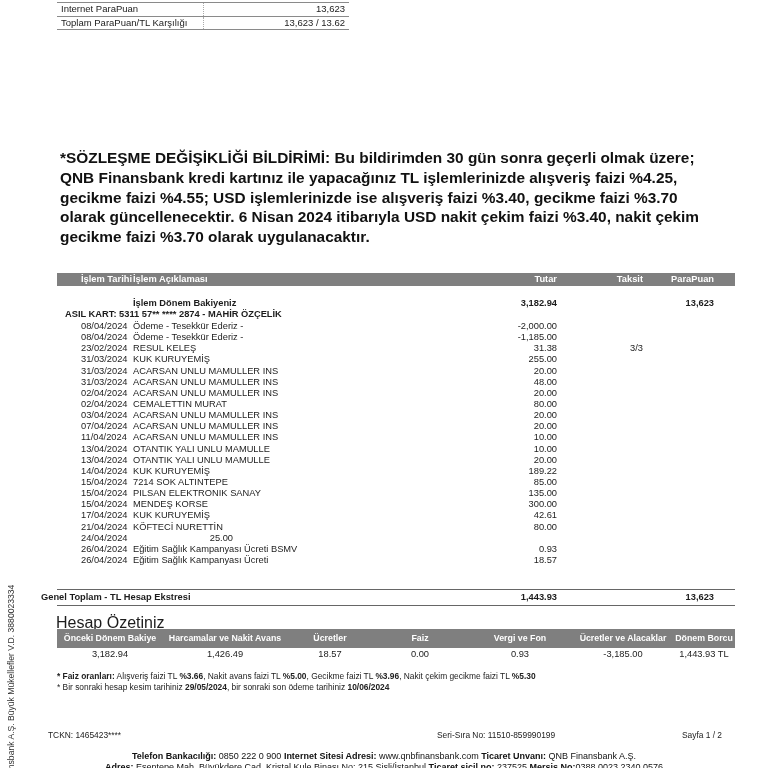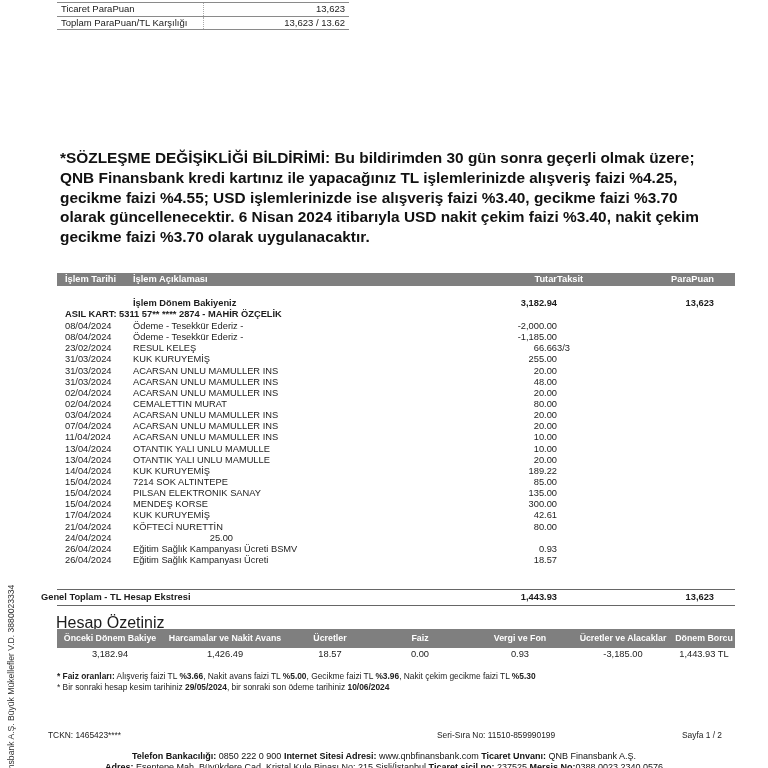--- a/index.html
+++ b/index.html
@@ -12,24 +12,24 @@
   .pp-label{flex:1;padding-left:4px;}
   .pp-value{width:146px;text-align:right;padding-right:4px;border-left:1px dotted #aaa;box-sizing:border-box;}
 
   
   #notice{position:absolute;left:60px;top:148px;width:652px;font-size:15.4px;line-height:19.8px;font-weight:bold;color:#111;}
 
   
   #tx{position:absolute;left:57px;top:273px;width:678px;}
   .tx-header{display:flex;background:#7f7f7f;color:#fff;font-weight:bold;font-size:9.3px;height:13px;line-height:13px;}
   .trow{display:flex;height:11.15px;line-height:11.15px;font-size:9.3px;white-space:nowrap;}
-  .c-date{width:76px;padding-left:8px;box-sizing:border-box;}
+  .c-date{width:76px;padding-left:24px;box-sizing:border-box;}
   .c-desc{width:324px;overflow:hidden;}
   .c-amt{width:100px;text-align:right;}
-  .c-tak{width:86px;text-align:left;}
+  .c-tak{width:86px;text-align:right;}
   .c-pp2{flex:1;text-align:right;padding-right:21px;box-sizing:border-box;}
   .bold{font-weight:bold;}
   #tx-prev{margin-top:11px;height:12px;line-height:12px;}
   #tx-card{font-weight:bold;font-size:9.3px;height:11px;line-height:11px;padding-left:8px;}
   #tx-body{margin-top:1px;}
 
   
   #grand-total{position:absolute;left:57px;top:589px;width:678px;border-top:1px solid #666;border-bottom:1px solid #666;height:15px;}
   #grand-total .trow{height:15px;line-height:15px;font-weight:bold;}
 
@@ -57,21 +57,21 @@
   
   #side-text{position:absolute;left:6px;top:774px;transform:rotate(-90deg);transform-origin:top left;white-space:nowrap;font-size:8.6px;color:#333;}
 </style>
 </head>
 <body>
 
 <div id="page">
 
   <div id="pp-table">
     <div class="pp-row">
-      <div class="pp-label">Ticaret ParaPuan</div>
+      <div class="pp-label">Internet ParaPuan</div>
       <div class="pp-value">13,623</div>
     </div>
     <div class="pp-row">
       <div class="pp-label">Toplam ParaPuan/TL Karşılığı</div>
       <div class="pp-value">13,623 / 13.62</div>
     </div>
   </div>
 
   <div id="notice">*SÖZLEŞME DEĞİŞİKLİĞİ BİLDİRİMİ: Bu bildirimden 30 gün sonra geçerli olmak üzere; QNB Finansbank kredi kartınız ile yapacağınız TL işlemlerinizde alışveriş faizi %4.25, gecikme faizi %4.55; USD işlemlerinizde ise alışveriş faizi %3.40, gecikme faizi %3.70 olarak güncellenecektir. 6 Nisan 2024 itibarıyla USD nakit çekim faizi %3.40, nakit çekim gecikme faizi %3.70 olarak uygulanacaktır.</div>
 
@@ -108,21 +108,21 @@
           <div class="c-date">08/04/2024</div>
           <div class="c-desc">Ödeme - Tesekkür Ederiz -</div>
           <div class="c-amt">-1,185.00</div>
           <div class="c-tak"></div>
           <div class="c-pp2"></div>
         </div>
 
         <div class="trow">
           <div class="c-date">23/02/2024</div>
           <div class="c-desc">RESUL KELEŞ</div>
-          <div class="c-amt">66.66</div>
+          <div class="c-amt">31.38</div>
           <div class="c-tak">3/3</div>
           <div class="c-pp2"></div>
         </div>
 
         <div class="trow">
           <div class="c-date">31/03/2024</div>
           <div class="c-desc">KUK KURUYEMİŞ</div>
           <div class="c-amt">255.00</div>
           <div class="c-tak"></div>
           <div class="c-pp2"></div>

